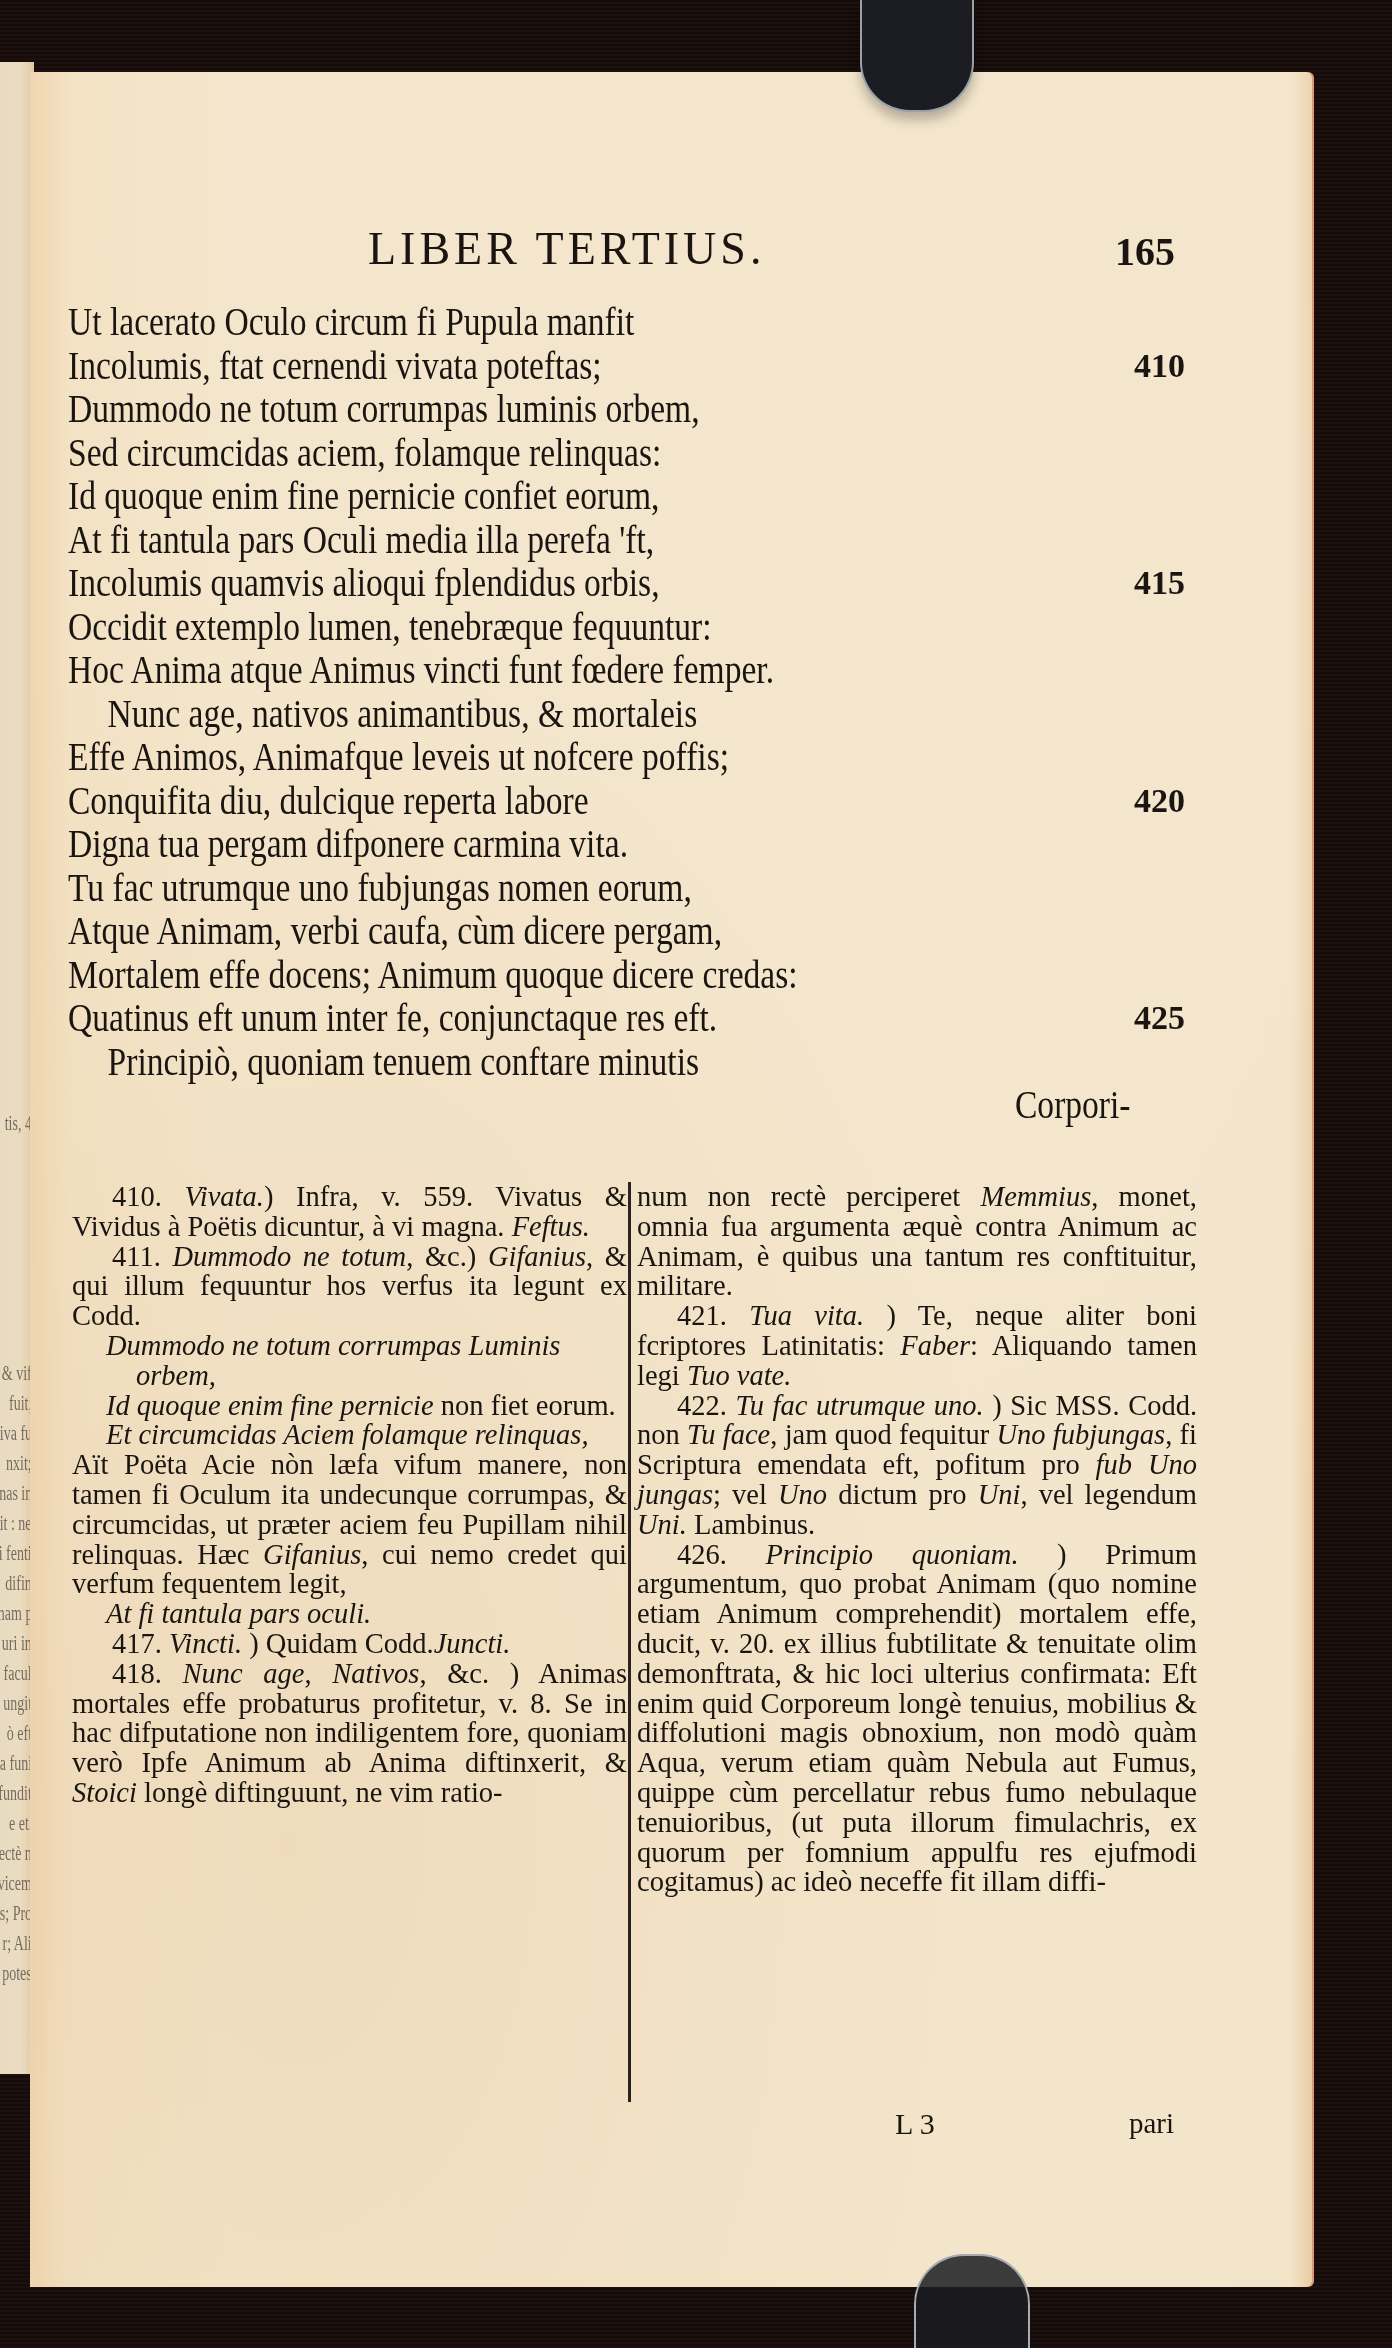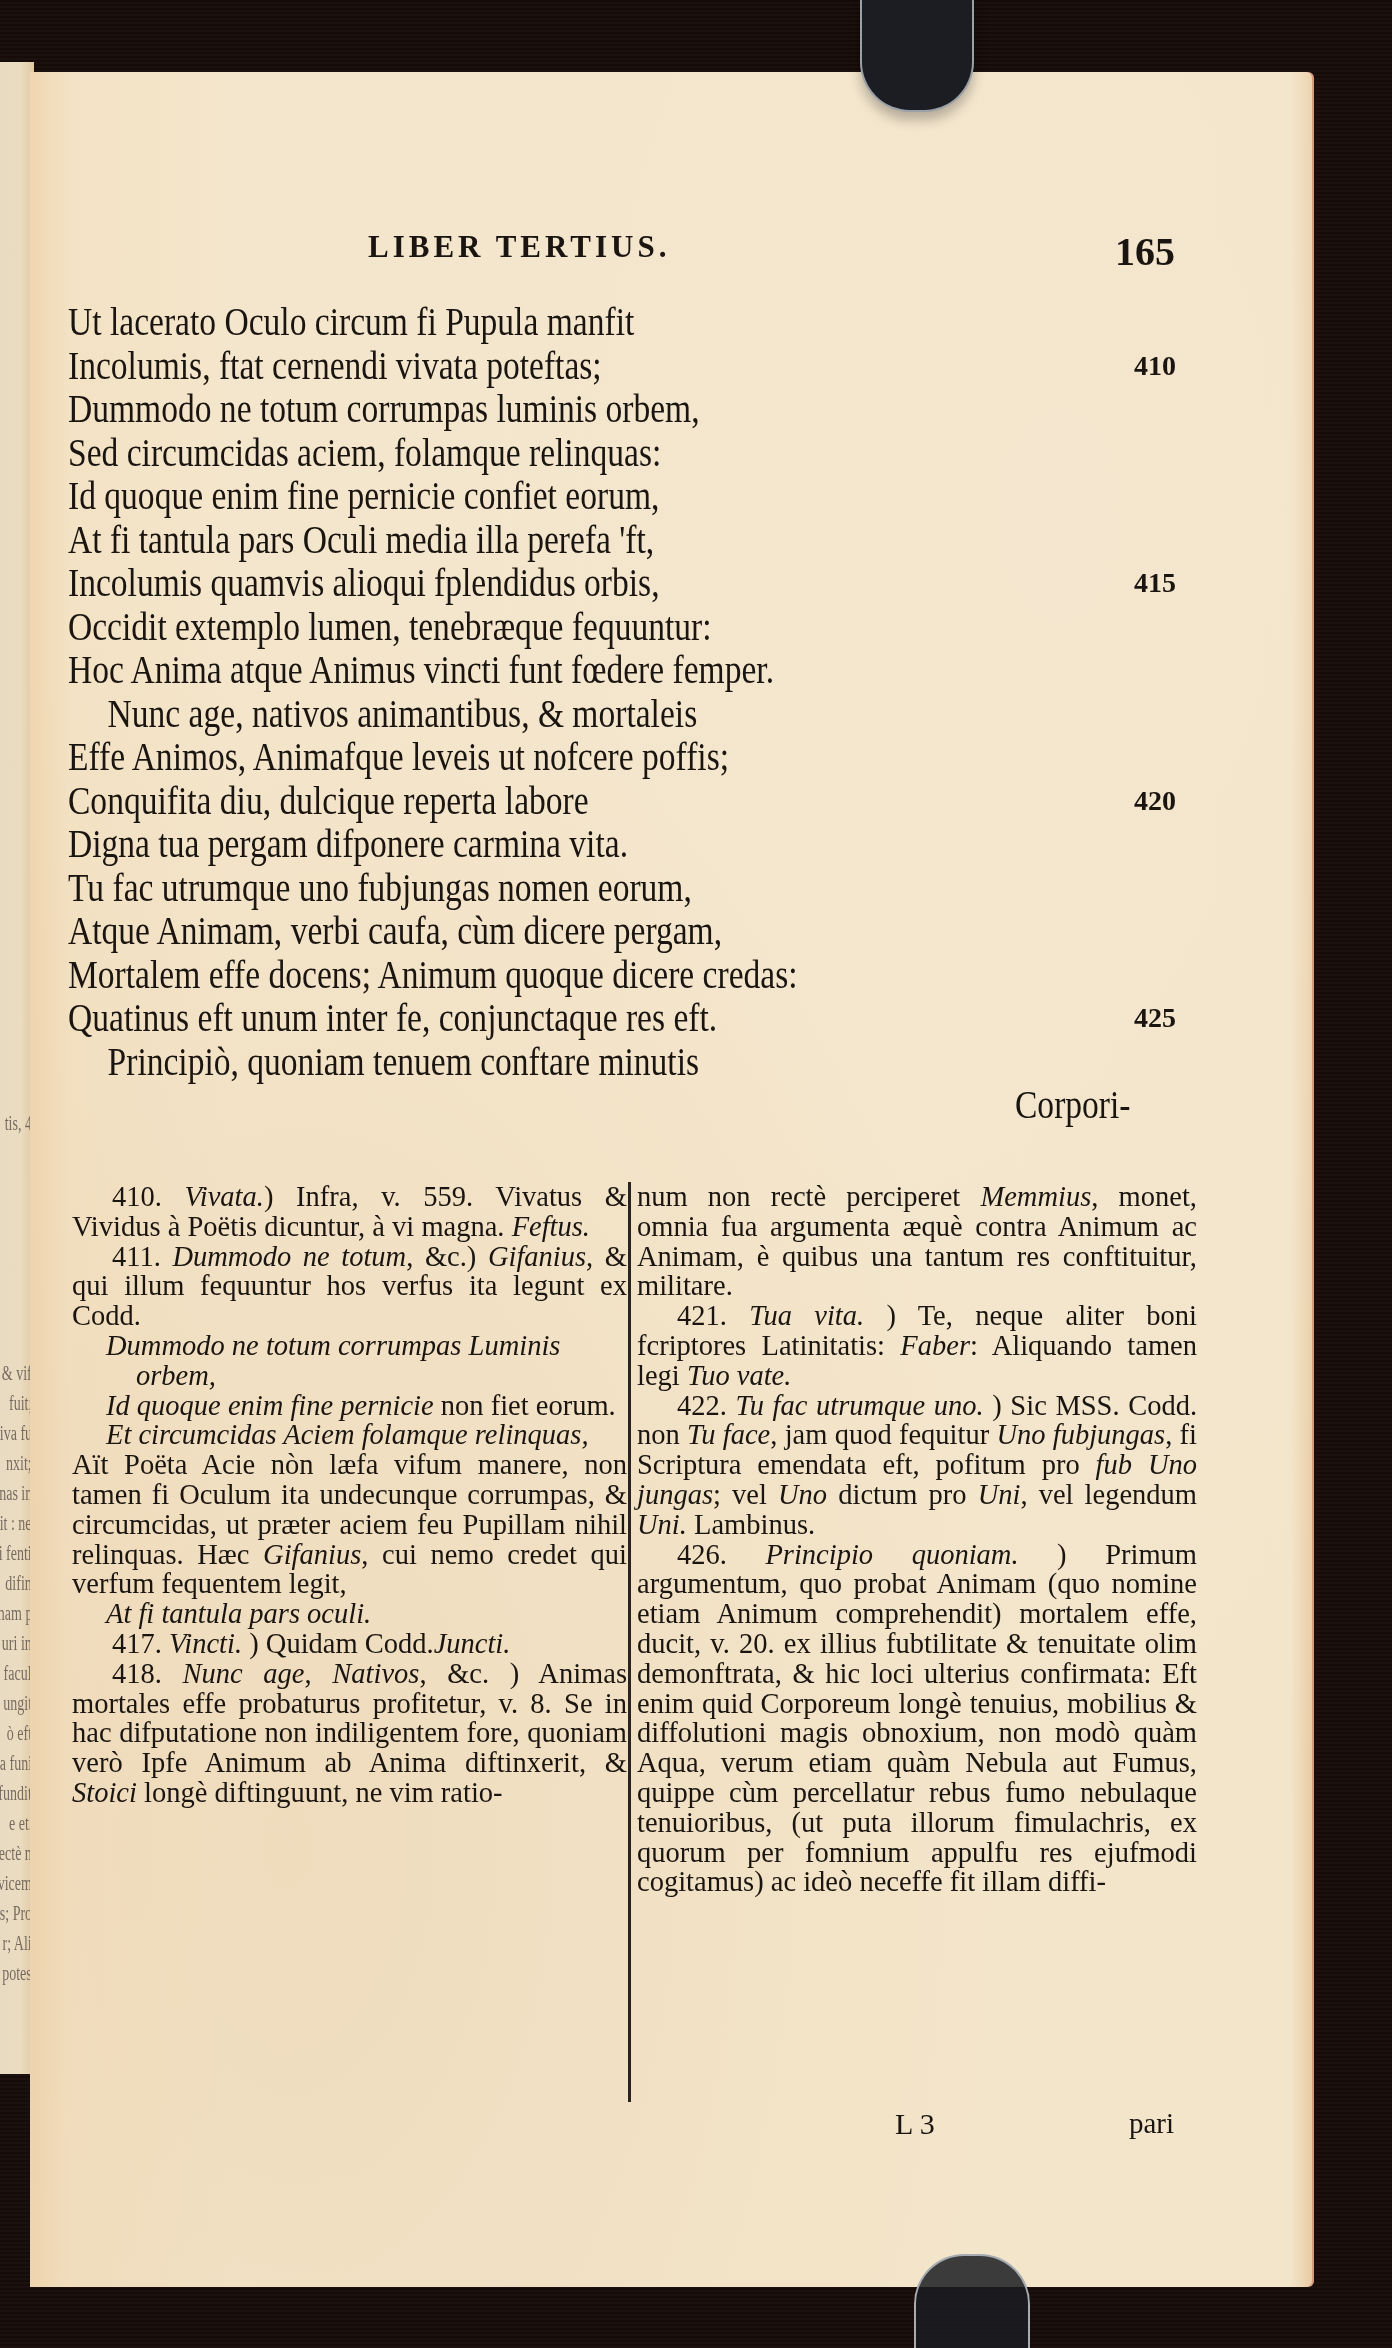--- a/index.html
+++ b/index.html
@@ -36,34 +36,34 @@
     }
     .ribbon-bottom {
       position: absolute; left: 914px; top: 2254px; width: 112px; height: 110px;
       background: rgba(27,29,34,0.85); border: 2px solid #a6acb2; border-bottom: none;
       border-radius: 50px 50px 0 0;
     }
     .running-head {
       position: absolute; left: 0; top: 150px; width: 1284px; height: 60px;
     }
     .running-title {
-      position: absolute; left: 338px; top: 7px; font-size: 31px; letter-spacing: 4px;
-      font-weight: bold;
+      position: absolute; left: 338px; top: 0; font-size: 46px; letter-spacing: 4px;
+      font-weight: normal;
     }
     .page-number {
       position: absolute; left: 1085px; top: 6px; font-size: 40px; font-weight: bold;
     }
     .verse-block { position: absolute; left: 38px; top: 228px; width: 1180px; }
     .verse-line {
       position: relative; height: 43.5px; font-size: 39px; line-height: 43.5px;
       white-space: nowrap; transform: scaleX(0.86); transform-origin: left;
     }
     .verse-line.indent { padding-left: 46px; }
     .line-number {
-      position: absolute; left: 1066px; font-size: 28px; line-height: 43.5px; font-weight: bold;
+      position: absolute; left: 1066px; font-size: 34px; line-height: 43.5px; font-weight: bold;
     }
     .catchword { position: absolute; left: 985px; top: 1010px; font-size: 39px; transform: scaleX(0.86); transform-origin: left; }
     .notes { position: absolute; top: 1110px; left: 0; width: 1284px; }
     .note-col {
       position: absolute; top: 0; font-size: 28.5px; line-height: 29.8px;
       text-align: justify; hyphens: manual;
     }
     .note-col.left { left: 42px; width: 555px; }
     .note-col.right { left: 598px; width: 560px; padding-left: 6px; border-left: 3px solid #2a2420; height: 920px; }
     .note-p { margin: 0; text-indent: 40px; }

